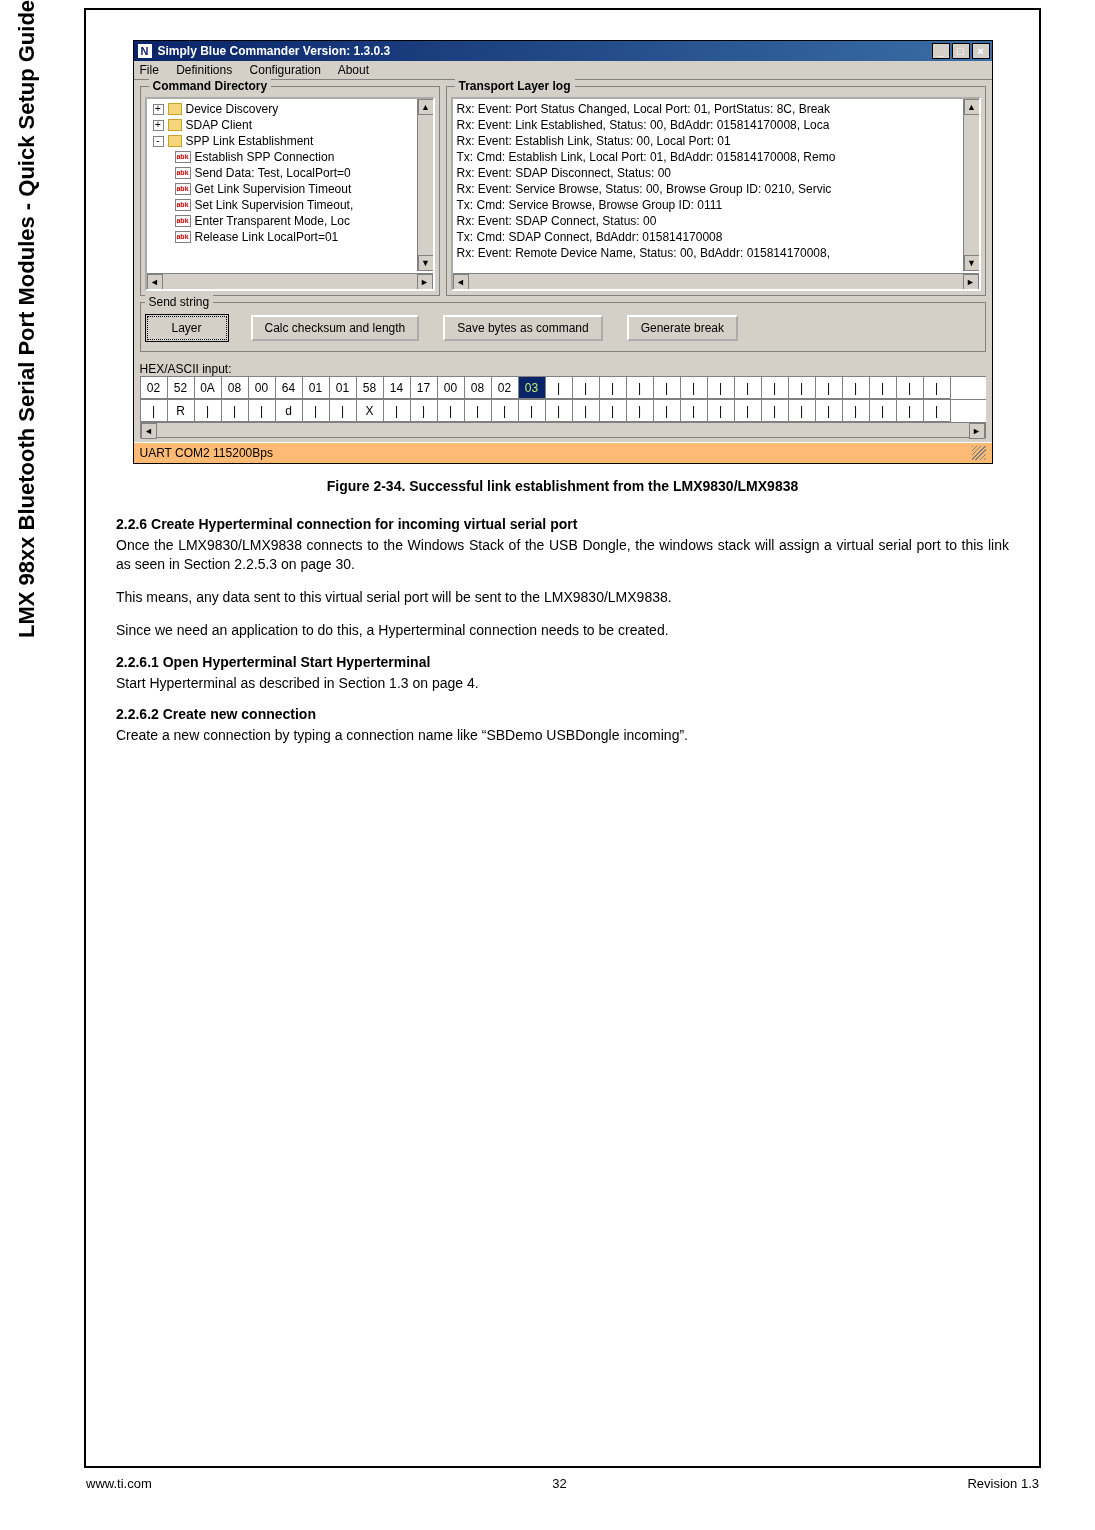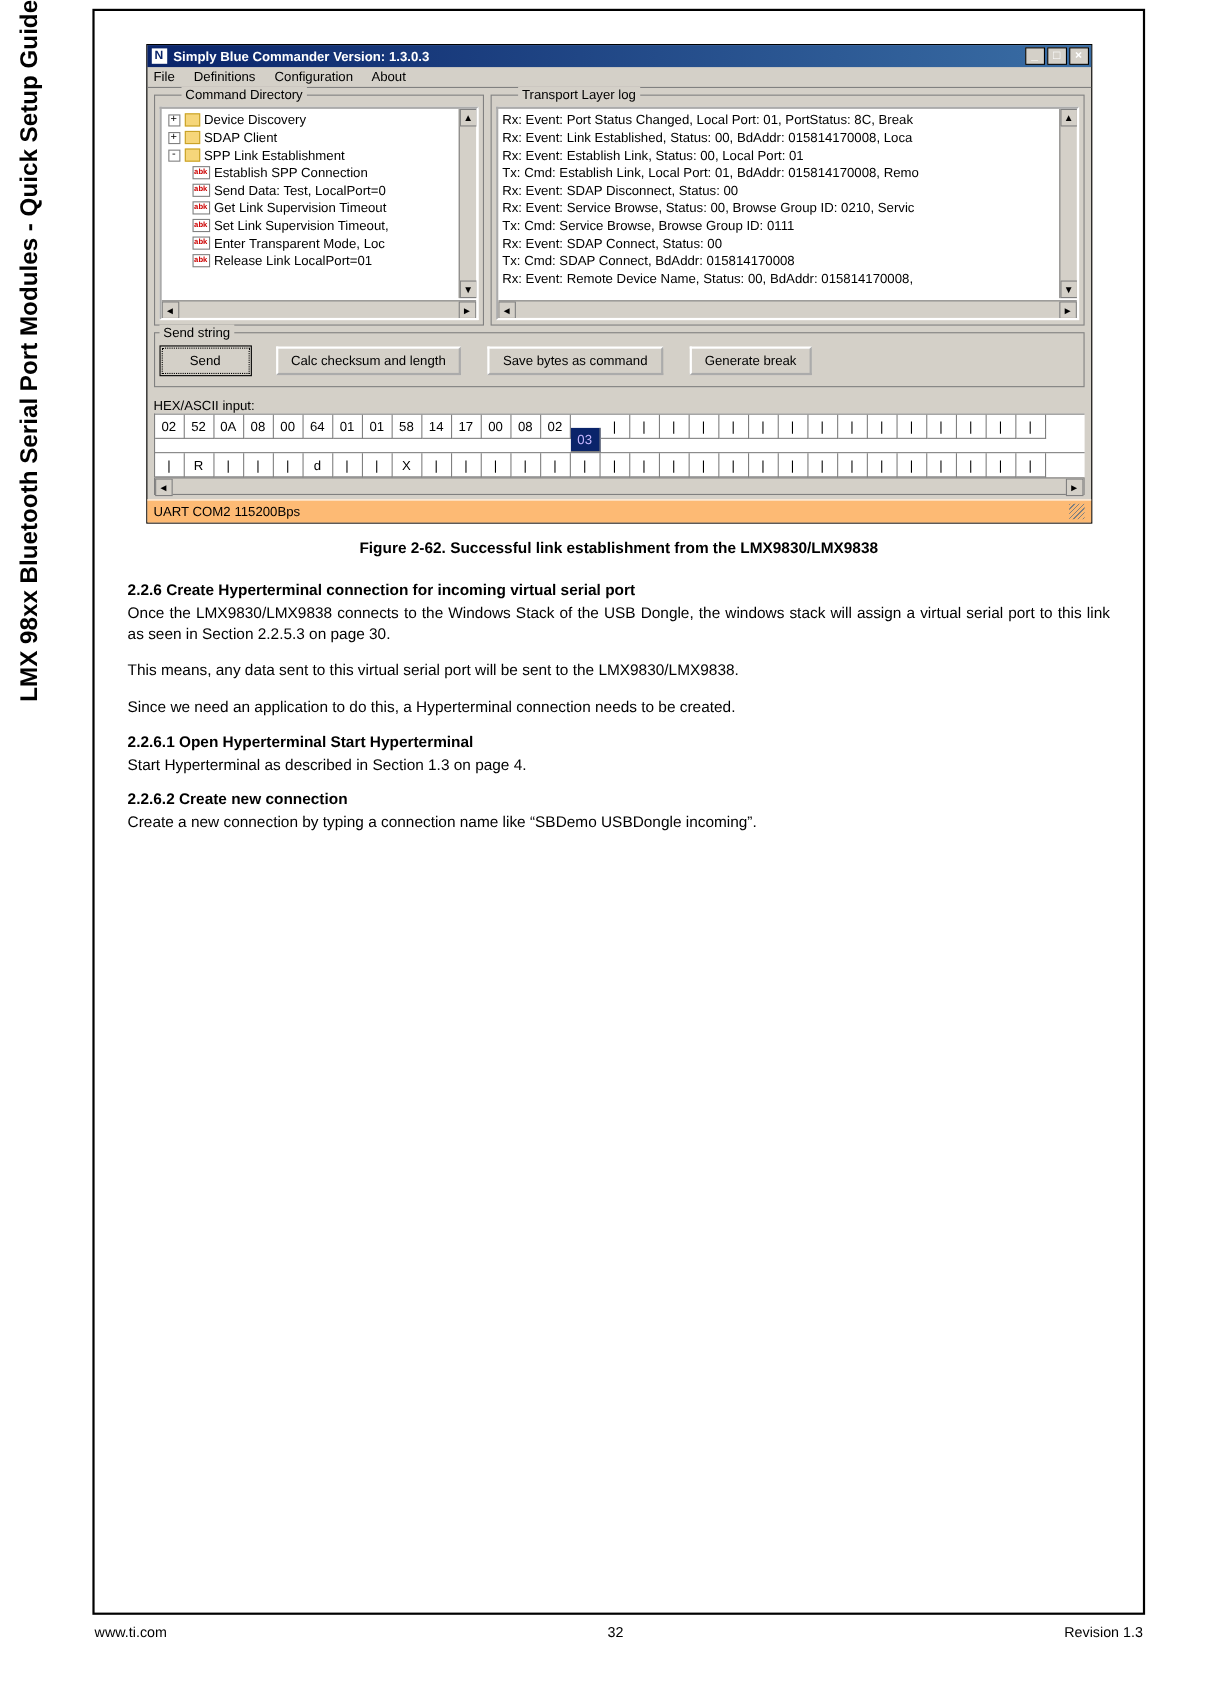--- a/index.html
+++ b/index.html
@@ -58,21 +58,21 @@
     width:18px; height:16px; background:#d4d0c8; border:1px solid #000;
     display:flex; align-items:center; justify-content:center; font-size:11px; font-weight:bold;
   }
   .menubar { padding: 2px 6px; border-bottom:1px solid #808080;}
   .menubar span { margin-right: 14px; }
   .panes { display:flex; gap:6px; padding:6px; }
   .groupbox {
     border:1px solid #808080; position:relative; padding:10px 4px 4px 4px; background:#d4d0c8;
   }
   .groupbox .legend {
-    position:absolute; top:-8px; left:24px; background:#d4d0c8; padding:0 4px; font-size:12px;
+    position:absolute; top:-8px; left:8px; background:#d4d0c8; padding:0 4px; font-size:12px;font-weight:bold;
   }
   .cmd-dir { flex:0 0 300px; height:210px; }
   .transport { flex:1; height:210px; }
   .listbox {
     background:#fff; border:2px inset #fff; height:100%; overflow:hidden; position:relative;
     font-size:12px; padding:2px 18px 2px 4px; white-space:nowrap;
   }
   .listbox .vscroll {
     position:absolute; right:0; top:0; bottom:18px; width:16px; background:#d4d0c8;
     border-left:1px solid #808080; display:flex; flex-direction:column; justify-content:space-between;
@@ -99,21 +99,21 @@
   .classic-btn {
     background:#d4d0c8; border:2px outset #fff; padding:4px 12px; min-width:80px; text-align:center;
   }
   .classic-btn.focused { border:1px dotted #000; outline:1px solid #000; outline-offset:1px;}
   .hex-label { padding:4px 6px 0 6px;}
   .hex-grid { display:flex; margin:0 6px; border-top:1px solid #808080; border-left:1px solid #808080; background:#fff;text-align:center;}
   .hex-cell {
     width:27px; height:22px; border-right:1px solid #808080; border-bottom:1px solid #808080;
     display:flex; align-items:center; justify-content:center; font-size:12px;
   }
-  .hex-cell.sel { background:#0a246a; color:#c4b5fd;margin-top:12px;}
+  .hex-cell.sel { background:#0a246a; color:#bef264;}
   .bottom-hscroll {
     margin:0 6px 4px 6px; height:16px; background:#d4d0c8; border:1px solid #808080;
     display:flex; justify-content:space-between;
   }
   .statusbar {
     border-top:1px solid #fff; padding:3px 6px; display:flex; justify-content:space-between;
     background:#fdba74;
   }
   .resize-grip {
     width:14px;height:14px;
@@ -229,21 +229,21 @@
             <div class="sbtn">►</div>
           </div>
           </div>
       </div>
     </div>
 
     <div class="send-section">
       <div class="send-group">
         <span class="legend">Send string</span>
         <div class="btn-row">
-          <div class="classic-btn focused">Send</div>
+          <div class="classic-btn focused">Layer</div>
           <div class="classic-btn">Calc checksum and length</div>
           <div class="classic-btn">Save bytes as command</div>
           <div class="classic-btn">Generate break</div>
         </div>
       </div>
     </div>
 
     <div class="hex-label">HEX/ASCII input:</div>
     <div class="hex-grid" id="hex-row-1">
         <div class="hex-cell">02</div>
@@ -313,21 +313,21 @@
       <div class="sbtn">◄</div>
       <div class="sbtn">►</div>
     </div>
 
     <div class="statusbar">
       <span>UART COM2    115200Bps</span>
       <span class="resize-grip"></span>
     </div>
   </div>
 
-  <div class="fig-caption">Figure 2-62.  Successful link establishment from the LMX9830/LMX9838</div>
+  <div class="fig-caption">Figure 2-34.  Successful link establishment from the LMX9830/LMX9838</div>
 
   <div class="sec-head">2.2.6    Create Hyperterminal connection for incoming virtual serial port</div>
   <div class="para">Once the LMX9830/LMX9838 connects to the Windows Stack of the USB Dongle, the windows stack will assign a virtual serial port to this link as seen in Section 2.2.5.3 on page 30.</div>
   <div class="para">This means, any data sent to this virtual serial port will be sent to the LMX9830/LMX9838.</div>
   <div class="para">Since we need an application to do this, a Hyperterminal connection needs to be created.</div>
 
   <div class="sec-head">2.2.6.1    Open Hyperterminal Start Hyperterminal</div>
   <div class="para">Start Hyperterminal as described in Section 1.3 on page 4.</div>
 
   <div class="sec-head">2.2.6.2    Create new connection</div>

